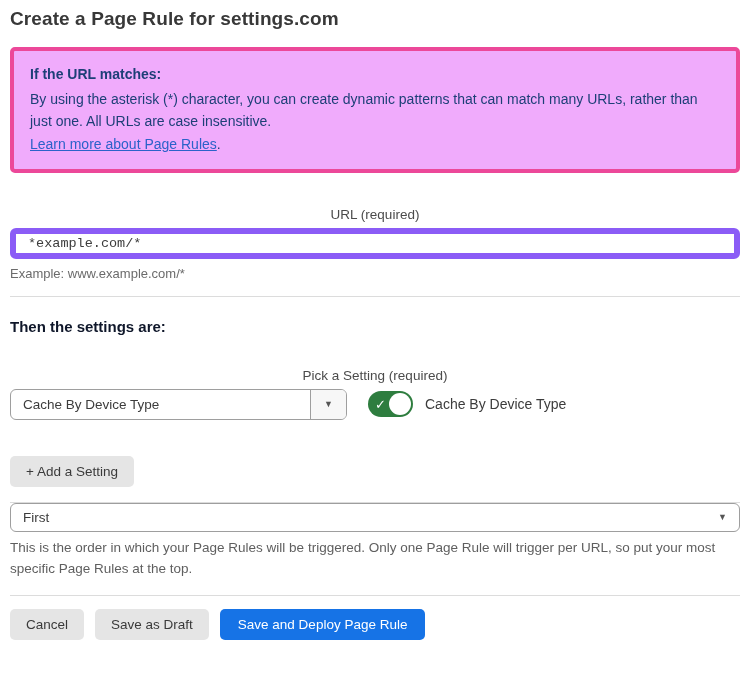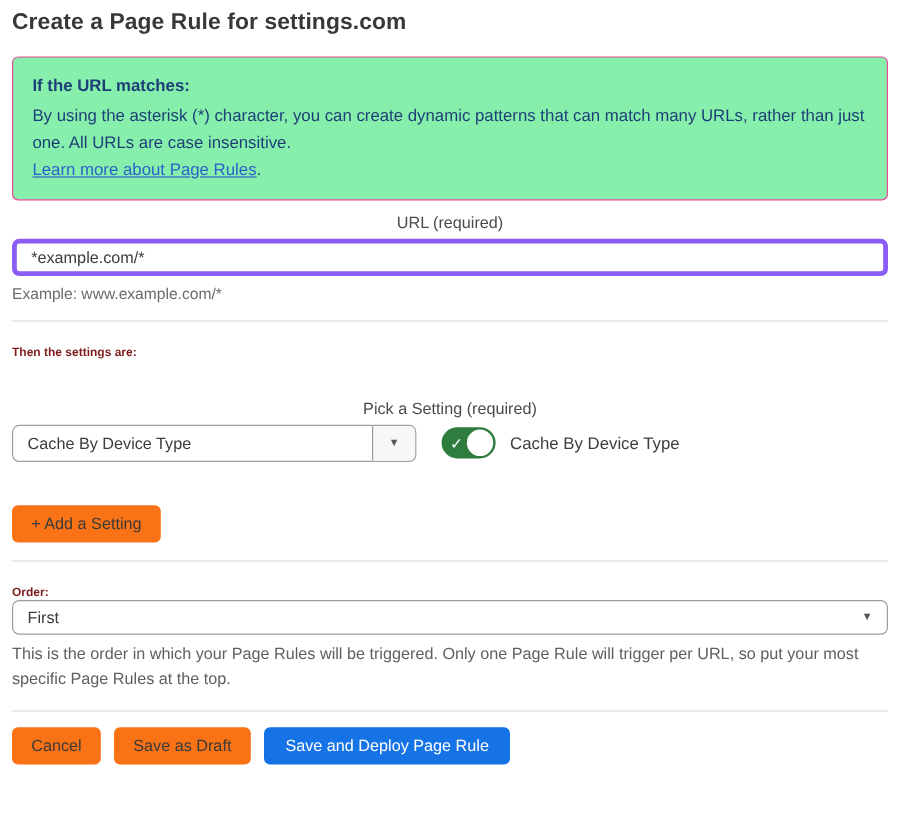--- a/index.html
+++ b/index.html
@@ -17,70 +17,70 @@
   }
   .page-title {
     font-size: 19px;
     font-weight: bold;
     color: #383838;
     margin: 2px 0 17px 0;
     letter-spacing: 0.1px;
   }
   
   .info-box {
-    background: #86efac;
-    border: 1px solid #ec4899;
+    background: #f0abfc;
+    border: 4px solid #ec4899;
     border-radius: 5px;
     padding: 12px 16px 13px 16px;
     color: #1d3f77;
     font-size: 14px;
     line-height: 1.62;
-    margin-bottom: 11px;
+    margin-bottom: 34px;
   }
   .info-box .info-heading {
     font-weight: bold;
     margin-bottom: 2px;
   }
   .info-link {
     color: #2b62c9;
     text-decoration: underline;
     cursor: pointer;
   }
   .field-label {
     font-size: 13.5px;
     color: #4b4b4b;
     margin-bottom: 6px;
     text-align: center;
   }
   .text-input {
     width: 100%;
     height: 31px;
-    border: 4px solid #8b5cf6;
+    border: 6px solid #8b5cf6;
     border-radius: 6px;
     padding: 0 12px;
     font-size: 13.5px;
     color: #3c3c3c;
-    font-family: Liberation Sans, sans-serif;
+    font-family: Liberation Mono, monospace;
     background: #fff;
     outline: none;
   }
   .example-text {
     font-size: 13px;
     color: #6b6b6b;
     margin-top: 7px;
   }
   .divider {
     border: none;
     border-top: 1px solid #dcdcdc;
     margin: 15px 0 0 0;
   }
   .section-heading {
-    font-size: 10px;
-    font-weight: bold;
-    color: #7f1d1d;
+    font-size: 15px;
+    font-weight: bold;
+    color: #0f172a;
     margin: 21px 0 0 0;
   }
   
   .picker-label { margin-top: 33px; }
   .setting-row {
     display: flex;
     align-items: center;
   }
   .dropdown-control {
     width: 337px;
@@ -155,21 +155,21 @@
     justify-content: center;
     height: 31px;
     padding: 0 16px;
     border: none;
     border-radius: 5px;
     font-size: 13.5px;
     font-family: "Liberation Sans", sans-serif;
     cursor: pointer;
   }
   .btn-gray {
-    background: #f97316;
+    background: #e5e5e5;
     color: #3a3a3a;
   }
   .btn-primary {
     background: #1673e6;
     color: #ffffff;
     padding: 0 18px;
   }
   .add-setting-btn { margin-top: 36px; }
   
   .select-control {
@@ -233,21 +233,20 @@
       <span class="check-mark">✓</span>
       <span class="knob"></span>
     </div>
     <div class="toggle-label">Cache By Device Type</div>
   </div>
 
   <button class="btn btn-gray add-setting-btn">+ Add a Setting</button>
 
   <hr class="divider">
 
-  <div class="section-heading">Order:</div>
 
 
   <div class="select-control">
     <span class="select-value">First</span>
     <span class="caret">▼</span>
   </div>
 
   <div class="help-text">This is the order in which your Page Rules will be triggered. Only one Page Rule will trigger per URL, so put your most specific Page Rules at the top.</div>
 
   <hr class="divider">

